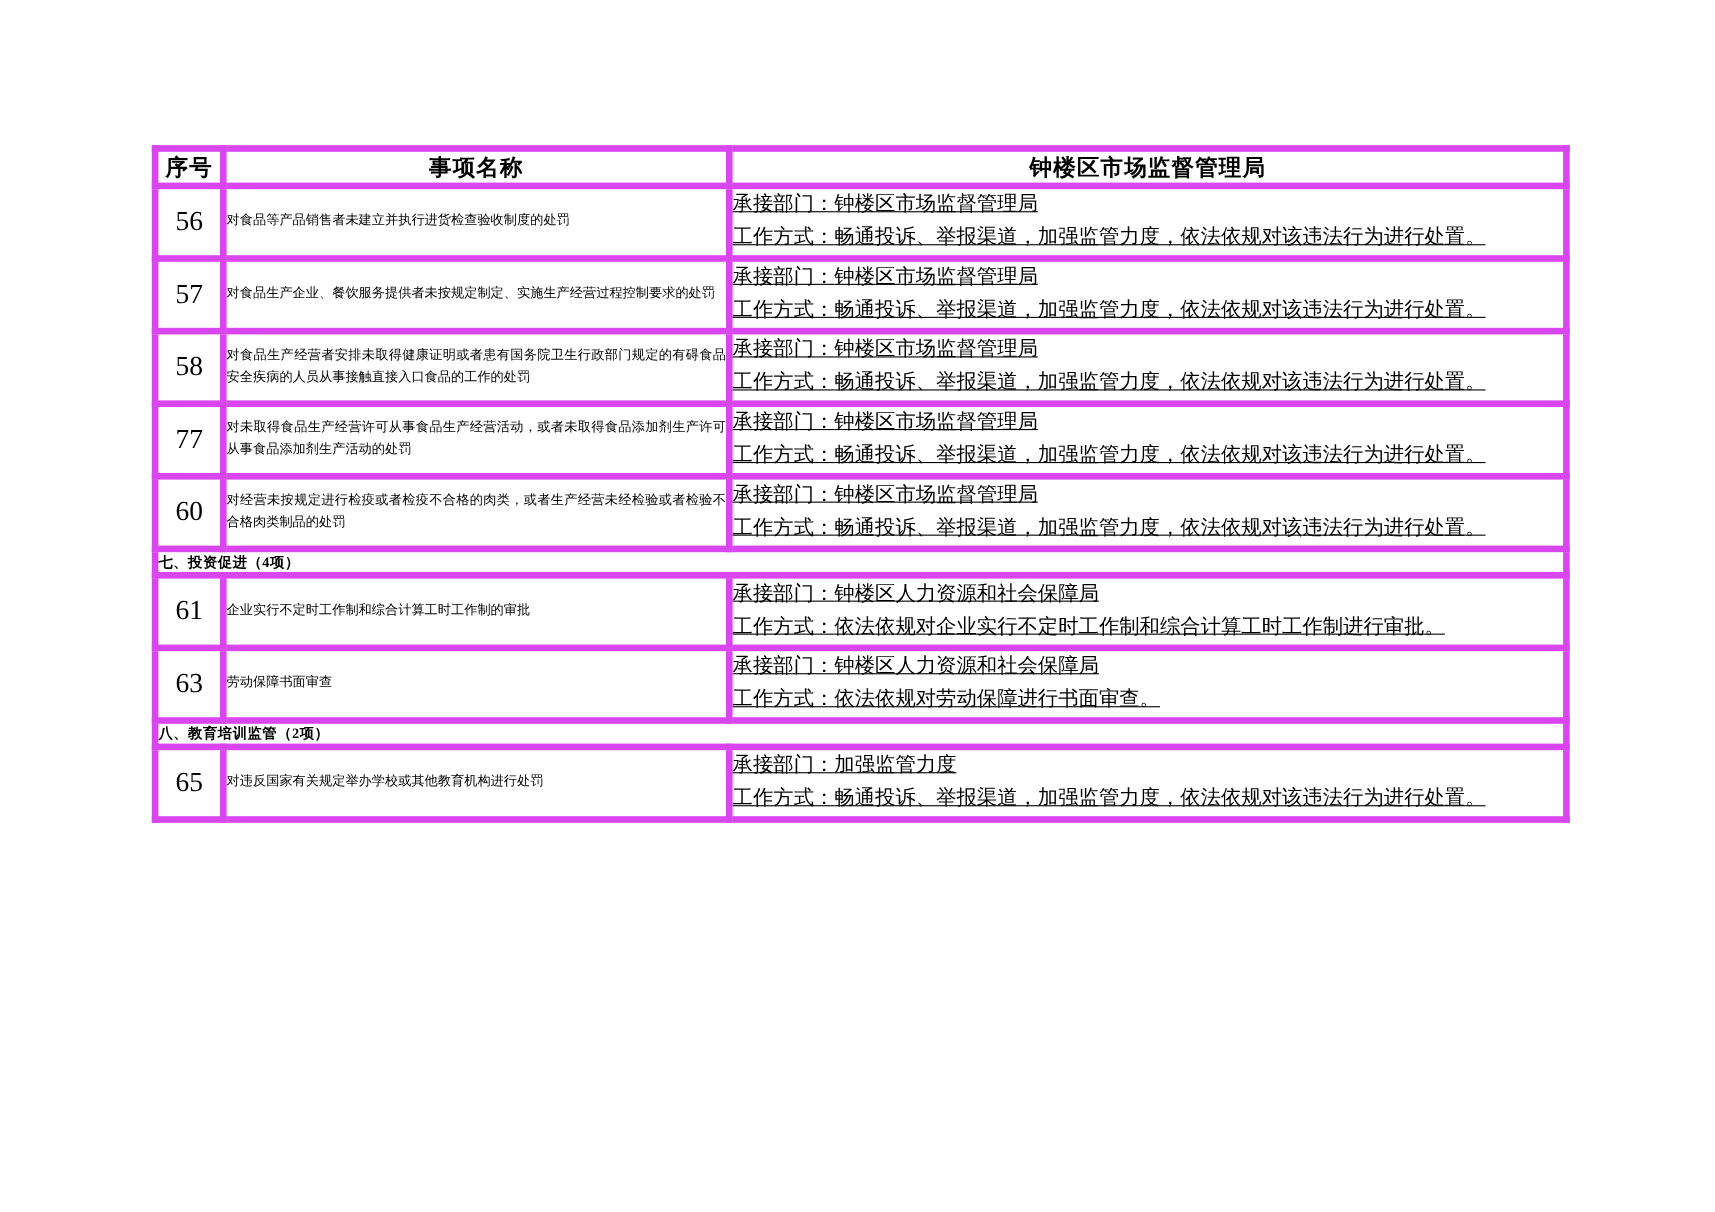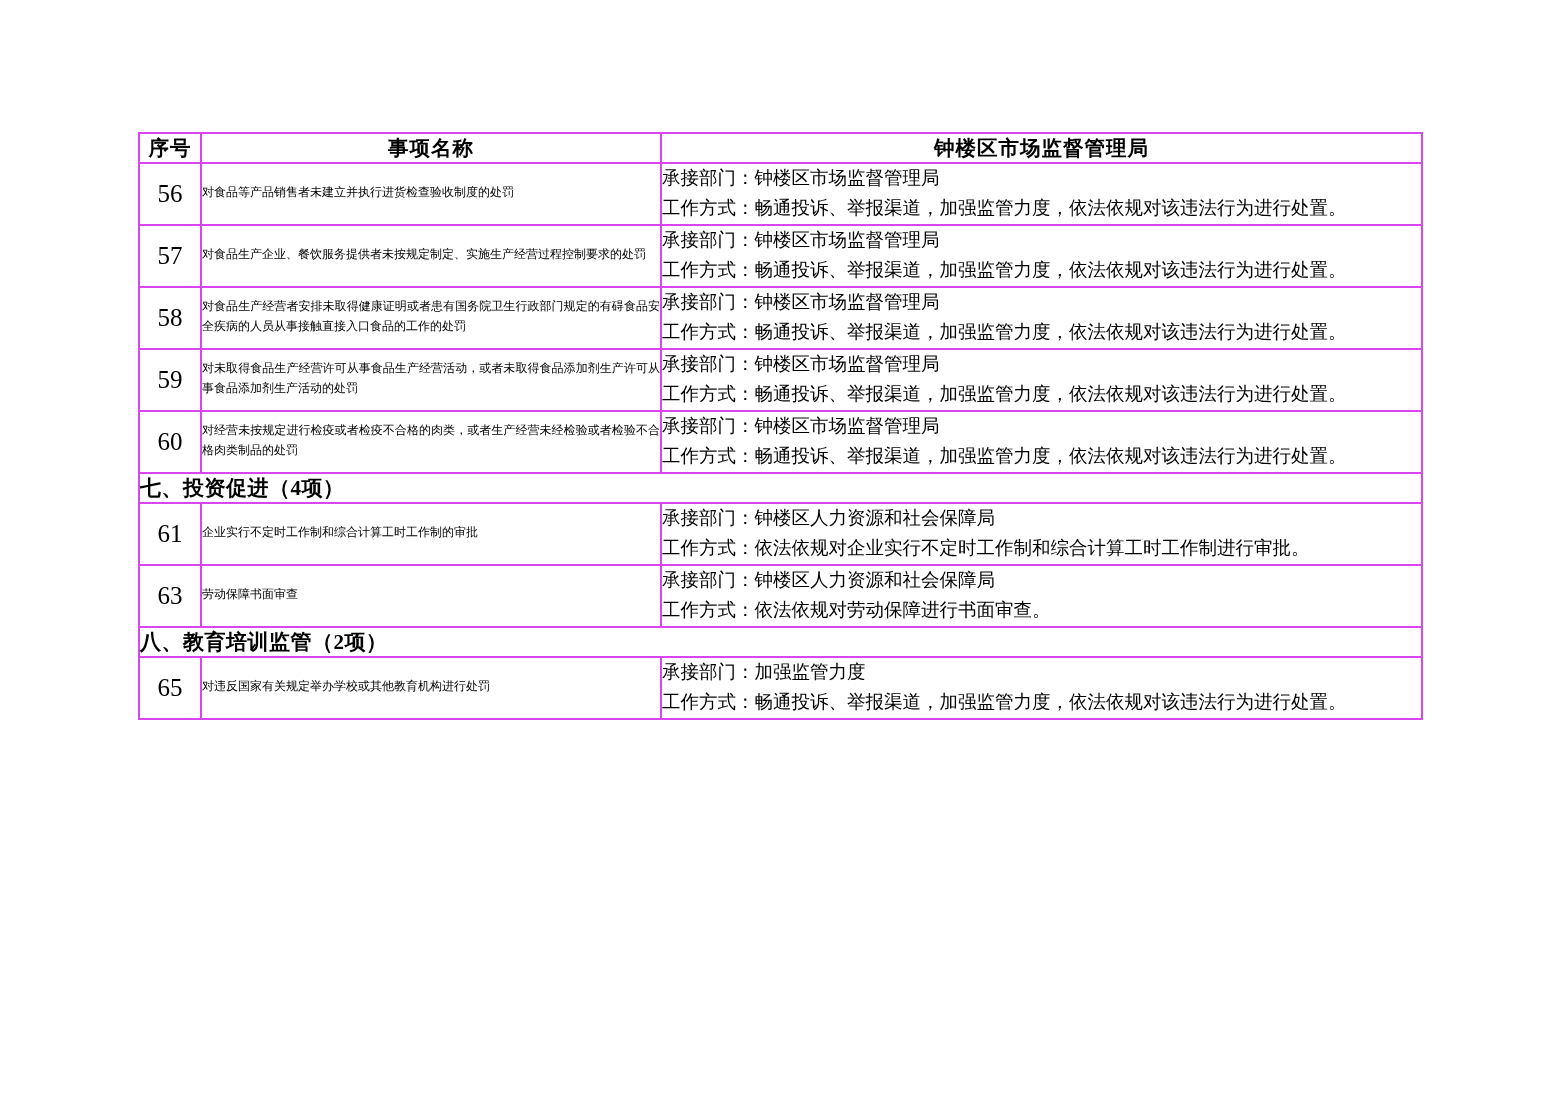--- a/index.html
+++ b/index.html
@@ -20,21 +20,21 @@
     left: 138px;
     top: 132px;
     width: 1283px;
   }
   table.doc-table {
     border-collapse: collapse;
     width: 100%;
     table-layout: fixed;
   }
   table.doc-table td, table.doc-table th {
-    border: 2px solid #d946ef;
+    border: 6px solid #d946ef;
     vertical-align: middle;
     padding: 0;
   }
   col.c-num { width: 62px; }
   col.c-name { width: 460px; }
   col.c-dept { width: 761px; }
 
   .hdr {
     text-align: center;
     font-weight: bold;
@@ -54,23 +54,24 @@
     text-justify: inter-ideograph;
     font-family: Liberation Mono, monospace;
   }
   .dept-cell {
     font-size: 18.5px;
     line-height: 1.62;
     padding: 7px 10px 8px 12px;
   }
   .dept-line {
     white-space: nowrap;
+    text-decoration: underline;
   }
   .section-cell {
-    font-size: 21px;
+    font-size: 13px;
     font-weight: bold;
     padding: 12px 0 13px 30px;
     letter-spacing: 0.5px;
   }
 </style>
 </head>
 <body>
 
 <div class="page">
 
@@ -110,21 +111,21 @@
       <tr>
         <td class="num-cell">58</td>
         <td class="name-cell">对食品生产经营者安排未取得健康证明或者患有国务院卫生行政部门规定的有碍食品安全疾病的人员从事接触直接入口食品的工作的处罚</td>
         <td class="dept-cell">
           <div class="dept-line"><span>承接部门：</span><span>钟楼区市场监督管理局</span></div>
           <div class="dept-line"><span>工作方式：</span><span>畅通投诉、举报渠道，加强监管力度，依法依规对该违法行为进行处置。</span></div>
         </td>
       </tr>
 
       <tr>
-        <td class="num-cell">59</td>
+        <td class="num-cell">77</td>
         <td class="name-cell">对未取得食品生产经营许可从事食品生产经营活动，或者未取得食品添加剂生产许可从事食品添加剂生产活动的处罚</td>
         <td class="dept-cell">
           <div class="dept-line"><span>承接部门：</span><span>钟楼区市场监督管理局</span></div>
           <div class="dept-line"><span>工作方式：</span><span>畅通投诉、举报渠道，加强监管力度，依法依规对该违法行为进行处置。</span></div>
         </td>
       </tr>
 
       <tr>
         <td class="num-cell">60</td>
         <td class="name-cell">对经营未按规定进行检疫或者检疫不合格的肉类，或者生产经营未经检验或者检验不合格肉类制品的处罚</td>

